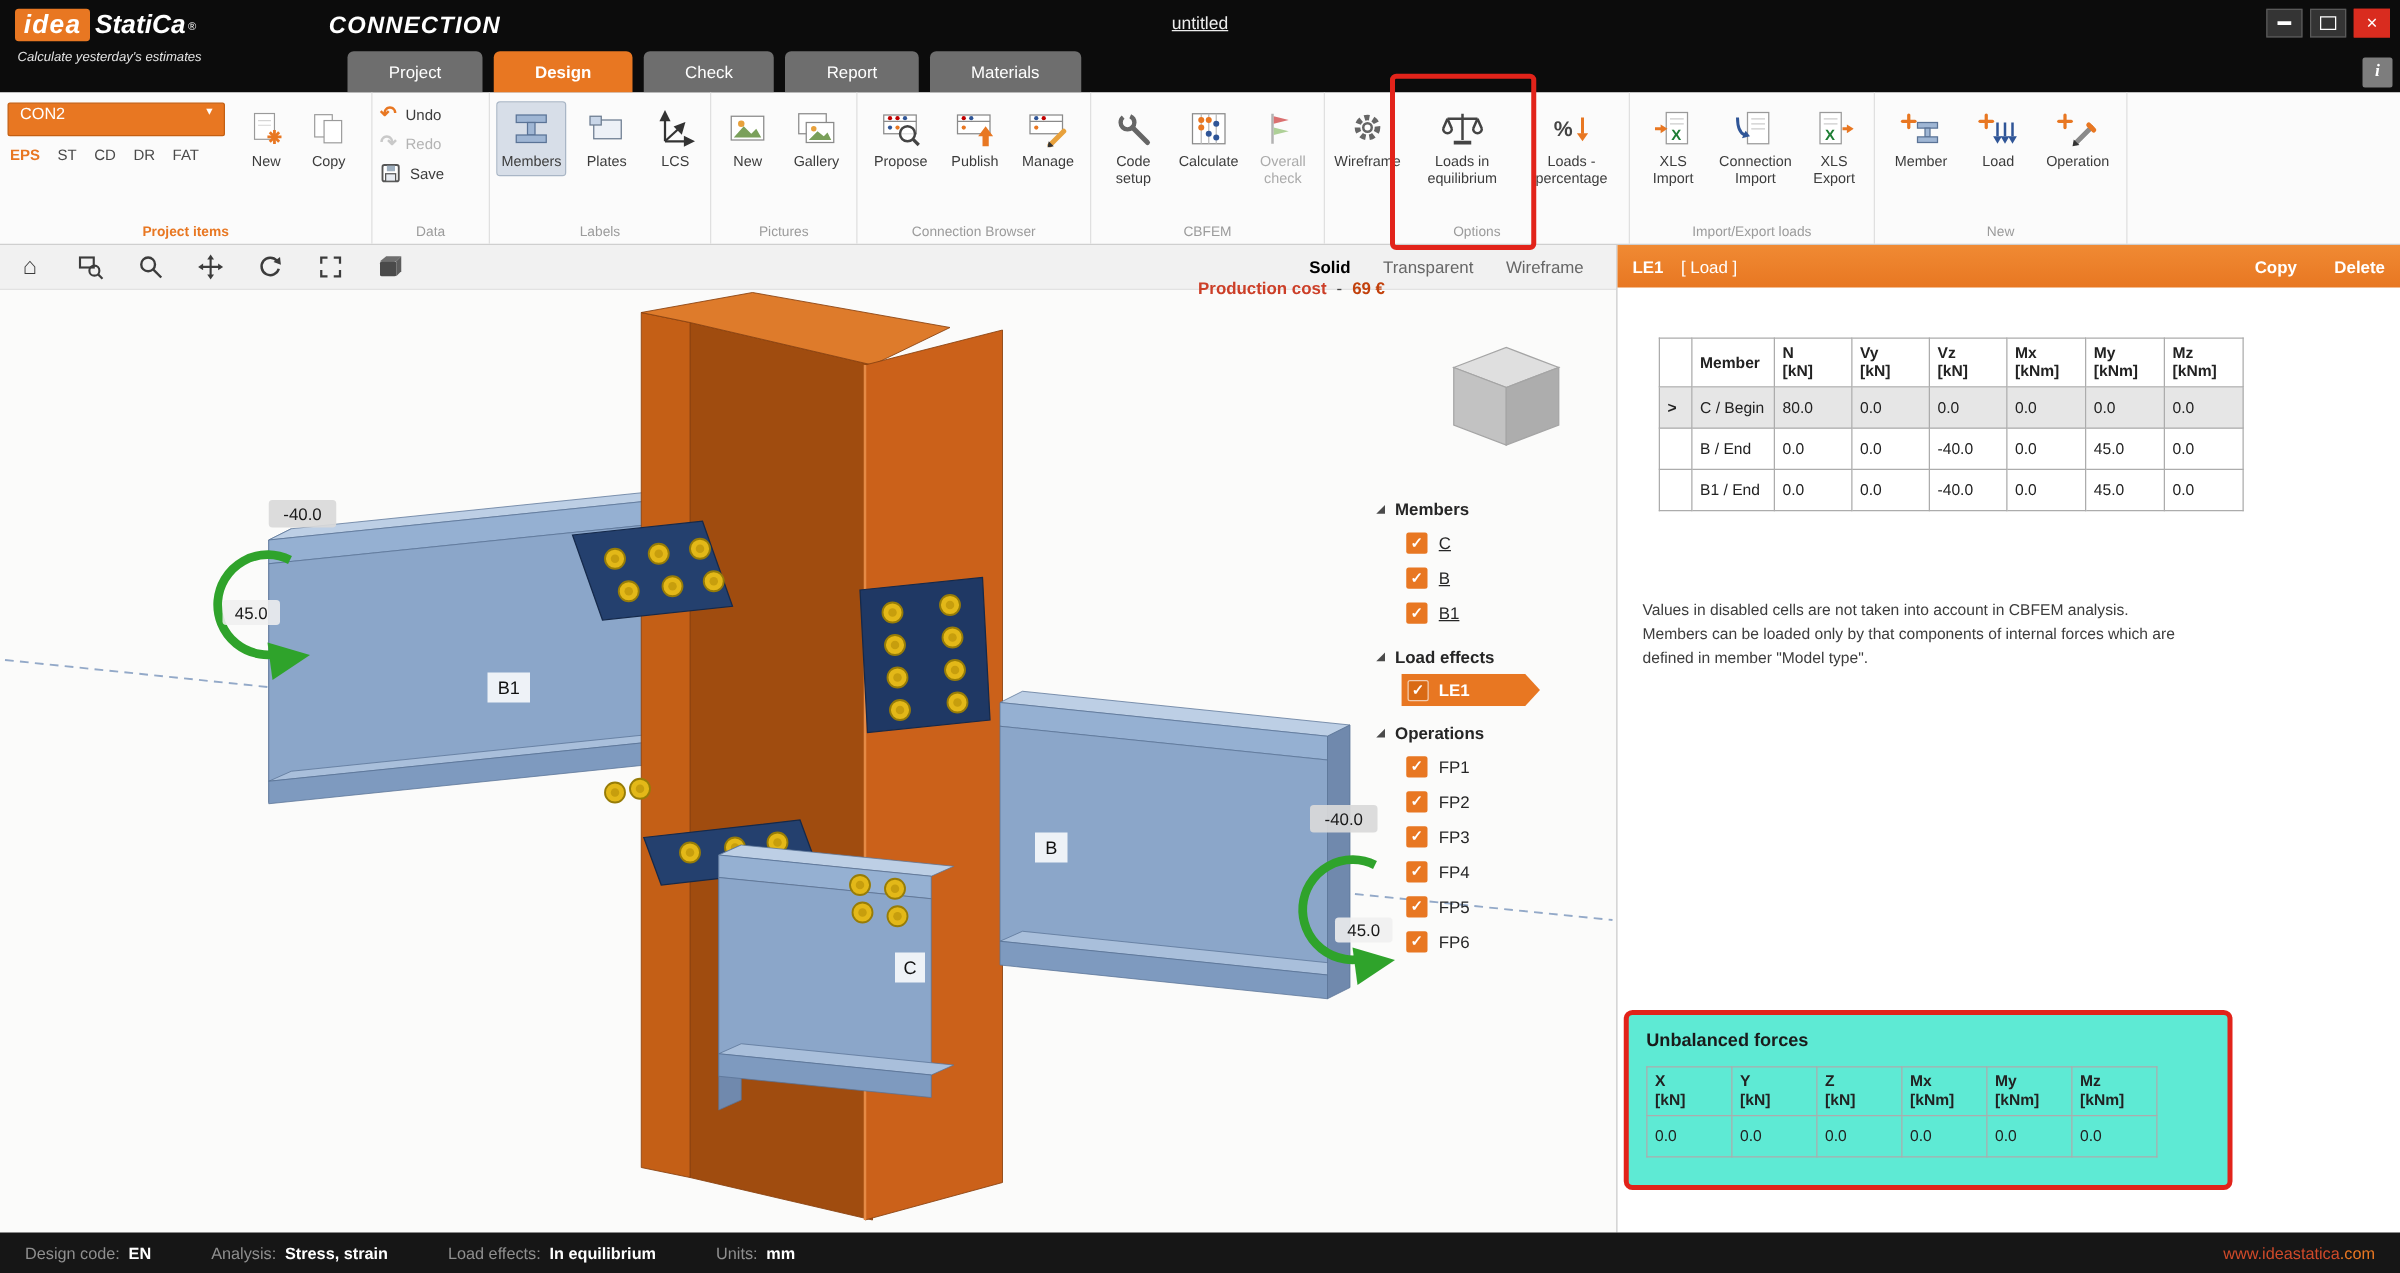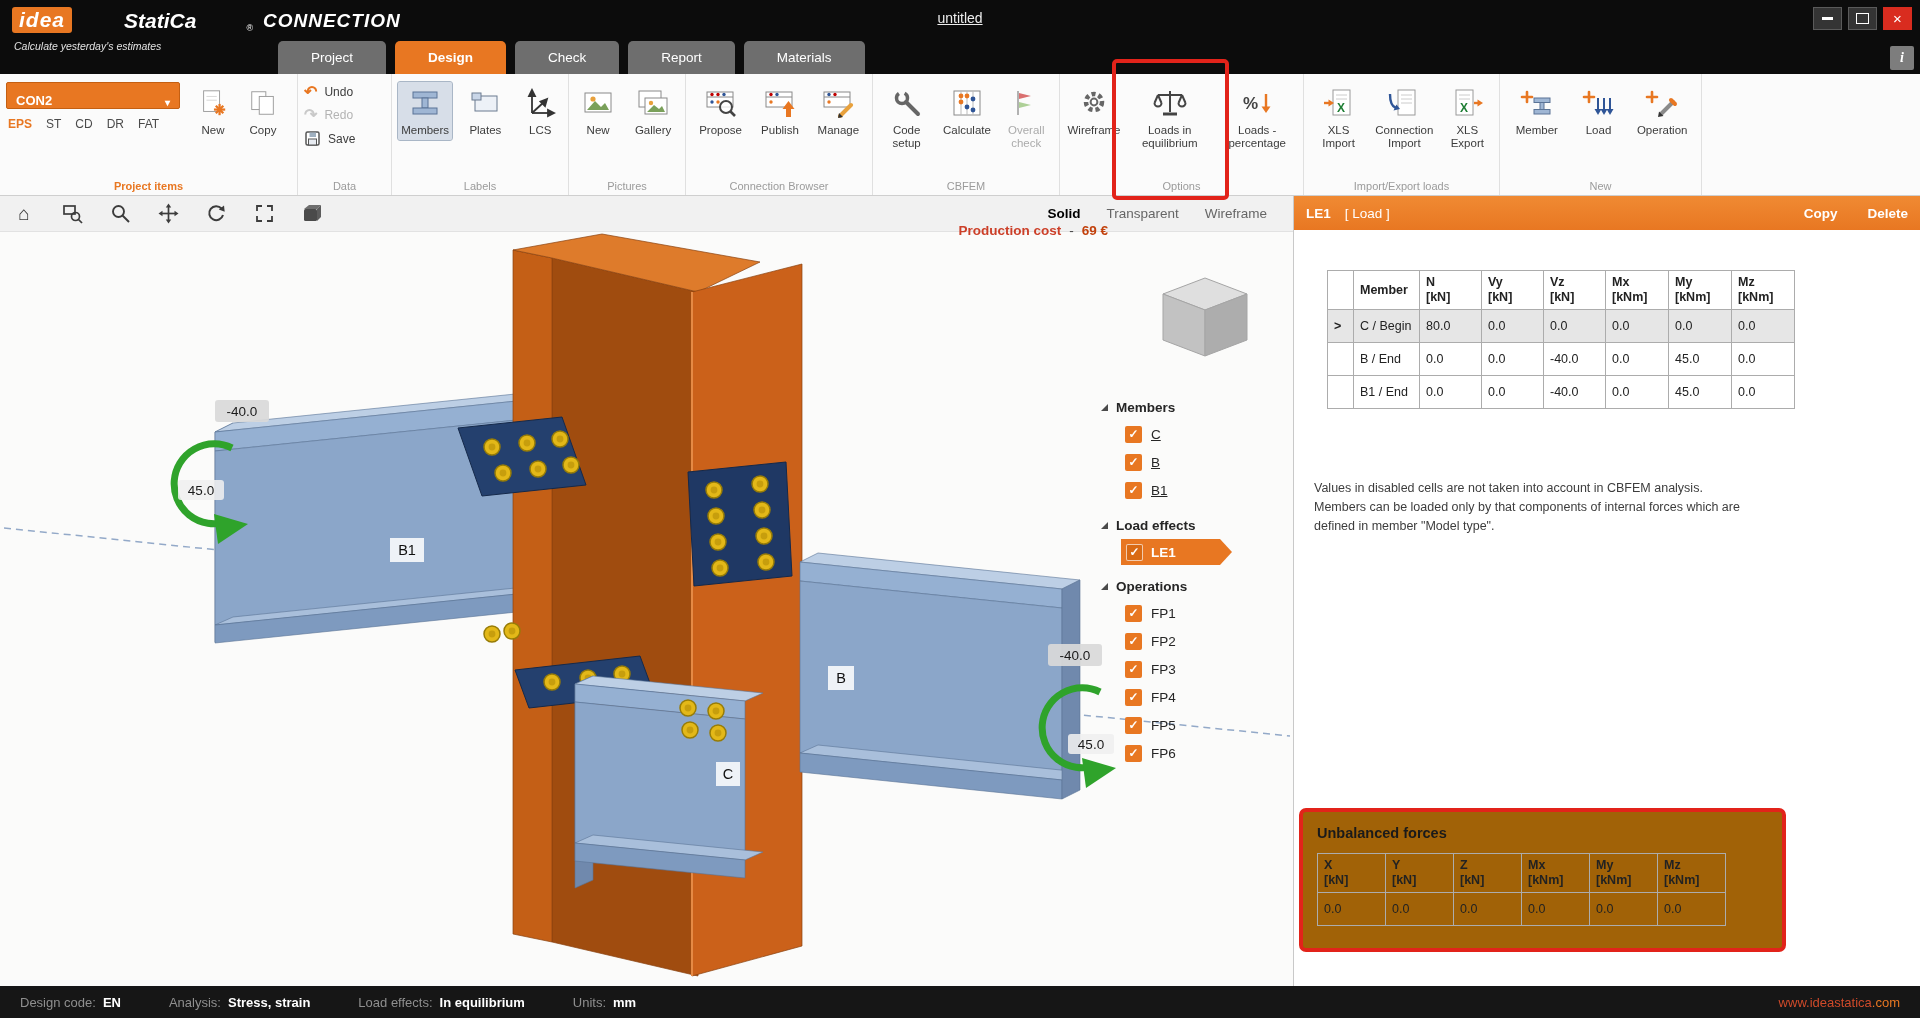--- a/index.html
+++ b/index.html
@@ -1,19 +1,19 @@
 <!DOCTYPE html>
 <html><head>
 <meta charset="utf-8">
 <style>
   html,body{margin:0;padding:0;overflow:hidden;}
   body{width:1920px;height:1018px;position:relative;font-family:"Liberation Sans",sans-serif;background:#fff;}
   
   .header{position:absolute;top:0;left:0;width:1920px;height:74px;background:#0c0c0c;}
-  .logo{position:absolute;left:12px;top:7px;display:flex;align-items:flex-end;color:#fff;gap:48px;}
+  .logo{position:absolute;left:12px;top:7px;display:flex;align-items:center;color:#fff;}
   .logo .box{background:#E87722;border-radius:3px;padding:1px 7px;font-size:21px;font-weight:bold;font-style:italic;letter-spacing:1px;}
   .logo .statica{font-size:21px;font-weight:bold;font-style:italic;margin-left:4px;}
   .logo .reg{font-size:9px;margin-left:2px;margin-top:2px;}
   .tagline{position:absolute;left:14px;top:40px;font-size:10.5px;font-style:italic;color:#e3e3e3;}
   .appname{position:absolute;left:263px;top:10px;color:#fff;font-size:19px;font-weight:bold;font-style:italic;letter-spacing:1px;}
   .doctitle{position:absolute;left:0;top:10px;width:100%;text-align:center;color:#ededed;font-size:14px;text-decoration:underline;}
   .winbtns{position:absolute;right:8px;top:7px;display:flex;gap:6px;}
   .wbtn{width:27px;height:21px;background:#343434;border:1px solid #5a5a5a;display:flex;align-items:center;justify-content:center;}
   .wbtn.close{background:#D92C1F;border-color:#D92C1F;color:#fff;font-size:15px;line-height:1;}
   .wbtn .minbar{width:11px;height:3px;background:#fff;}
@@ -25,21 +25,21 @@
   
   .ribbon{position:absolute;top:74px;left:0;width:1920px;height:122px;background:#FBFBFB;border-bottom:1px solid #CFCFCF;display:flex;box-sizing:border-box;}
   .rgroup{position:relative;height:100%;border-right:1px solid #E0E0E0;box-sizing:border-box;padding:8px 6px 20px;display:flex;align-items:flex-start;}
   .rgroup-label{position:absolute;bottom:3px;left:0;right:0;text-align:center;font-size:11px;color:#9b9b9b;white-space:nowrap;}
   .rgroup-label.orange{color:#E87722;font-weight:bold;}
   .bigbtn{display:flex;flex-direction:column;align-items:center;text-align:center;font-size:11.5px;color:#3c3c3c;line-height:1.15;gap:3px;padding:3px 2px;border-radius:2px;cursor:default;}
   .bigbtn .ic{height:36px;display:flex;align-items:center;justify-content:center;}
   .bigbtn.active{background:#D7DEE8;outline:1px solid #A9B6C6;}
   .bigbtn.disabled{color:#ABABAB;}
   .bigbtn.disabled .ic{opacity:.55;}
-  .combo{width:174px;height:27px;background:#E87722;color:#fff;font-size:13px;font-weight:bold;display:flex;align-items:flex-end;padding:0 9px;box-sizing:border-box;border:1px solid #C45F12;border-radius:2px;justify-content:space-between;}
+  .combo{width:174px;height:27px;background:#E87722;color:#fff;font-size:13px;font-weight:normal;display:flex;align-items:flex-start;padding:0 9px;box-sizing:border-box;border:1px solid #C45F12;border-radius:2px;justify-content:space-between;}
   .combo .caret{font-size:10px;}
   .typesrow{display:flex;gap:14px;margin-top:8px;font-size:12px;color:#4a4a4a;padding-left:2px;}
   .typesrow .t0{color:#E87722;font-weight:bold;}
   .ministack{display:flex;flex-direction:column;gap:7px;padding-top:2px;}
   .minibtn{display:flex;align-items:center;gap:7px;font-size:12px;color:#3c3c3c;}
   .minibtn .uglyph{font-size:16px;font-weight:bold;color:#E87722;line-height:1;}
   .minibtn.disabled{color:#b3b3b3;}
   .minibtn.disabled .uglyph{color:#c9c9c9;}
   
   .viewport{position:absolute;top:196px;left:0;width:1293px;height:790px;background:#FBFBFA;}
@@ -68,21 +68,21 @@
   .panel-hdr .t{font-weight:bold;margin-right:14px;}
   .panel-hdr .actions{margin-left:auto;display:flex;gap:30px;font-weight:bold;}
   table.grid{border-collapse:collapse;}
   table.grid th,table.grid td{border:1px solid #ACACAC;font-size:12.5px;text-align:left;color:#222;}
   table.grid th{padding:4px 6px;line-height:1.2;vertical-align:middle;font-weight:bold;}
   table.grid td{padding:9px 6px;}
   .load-table{margin:40px 0 0 33px;}
   tr.sel td{background:#E6E6E6;}
   td.selc{text-align:center;font-weight:bold;color:#333;padding:9px 2px;}
   .note{margin:70px 0 0 20px;width:436px;font-size:12.5px;color:#3d3d3d;line-height:1.5;}
-  .unbal{position:absolute;left:5px;top:612px;width:451px;border:4px solid #E2231A;border-radius:7px;padding:13px 14px 22px;box-sizing:content-box;background:#a16207;}
+  .unbal{position:absolute;left:5px;top:612px;width:451px;border:4px solid #E2231A;border-radius:7px;padding:13px 14px 22px;box-sizing:content-box;background:#5eead4;}
   .unbal h3{margin:0 0 12px 0;font-size:14.5px;color:#1a1a1a;}
   
   .redbox{position:absolute;left:1112px;top:59px;width:109px;height:133px;border:4px solid #E2231A;border-radius:5px;z-index:60;pointer-events:none;}
   
   .statusbar{position:absolute;top:986px;left:0;width:1920px;height:32px;background:#161616;display:flex;align-items:center;padding:0 20px;box-sizing:border-box;font-size:13px;}
   .sitem{margin-right:48px;display:flex;gap:7px;align-items:center;}
   .sitem .lbl{color:#8f8f8f;}
   .sitem .val{color:#fff;font-weight:bold;}
   .site{margin-left:auto;font-size:13px;}
   .site .a{color:#D04A2A;}

